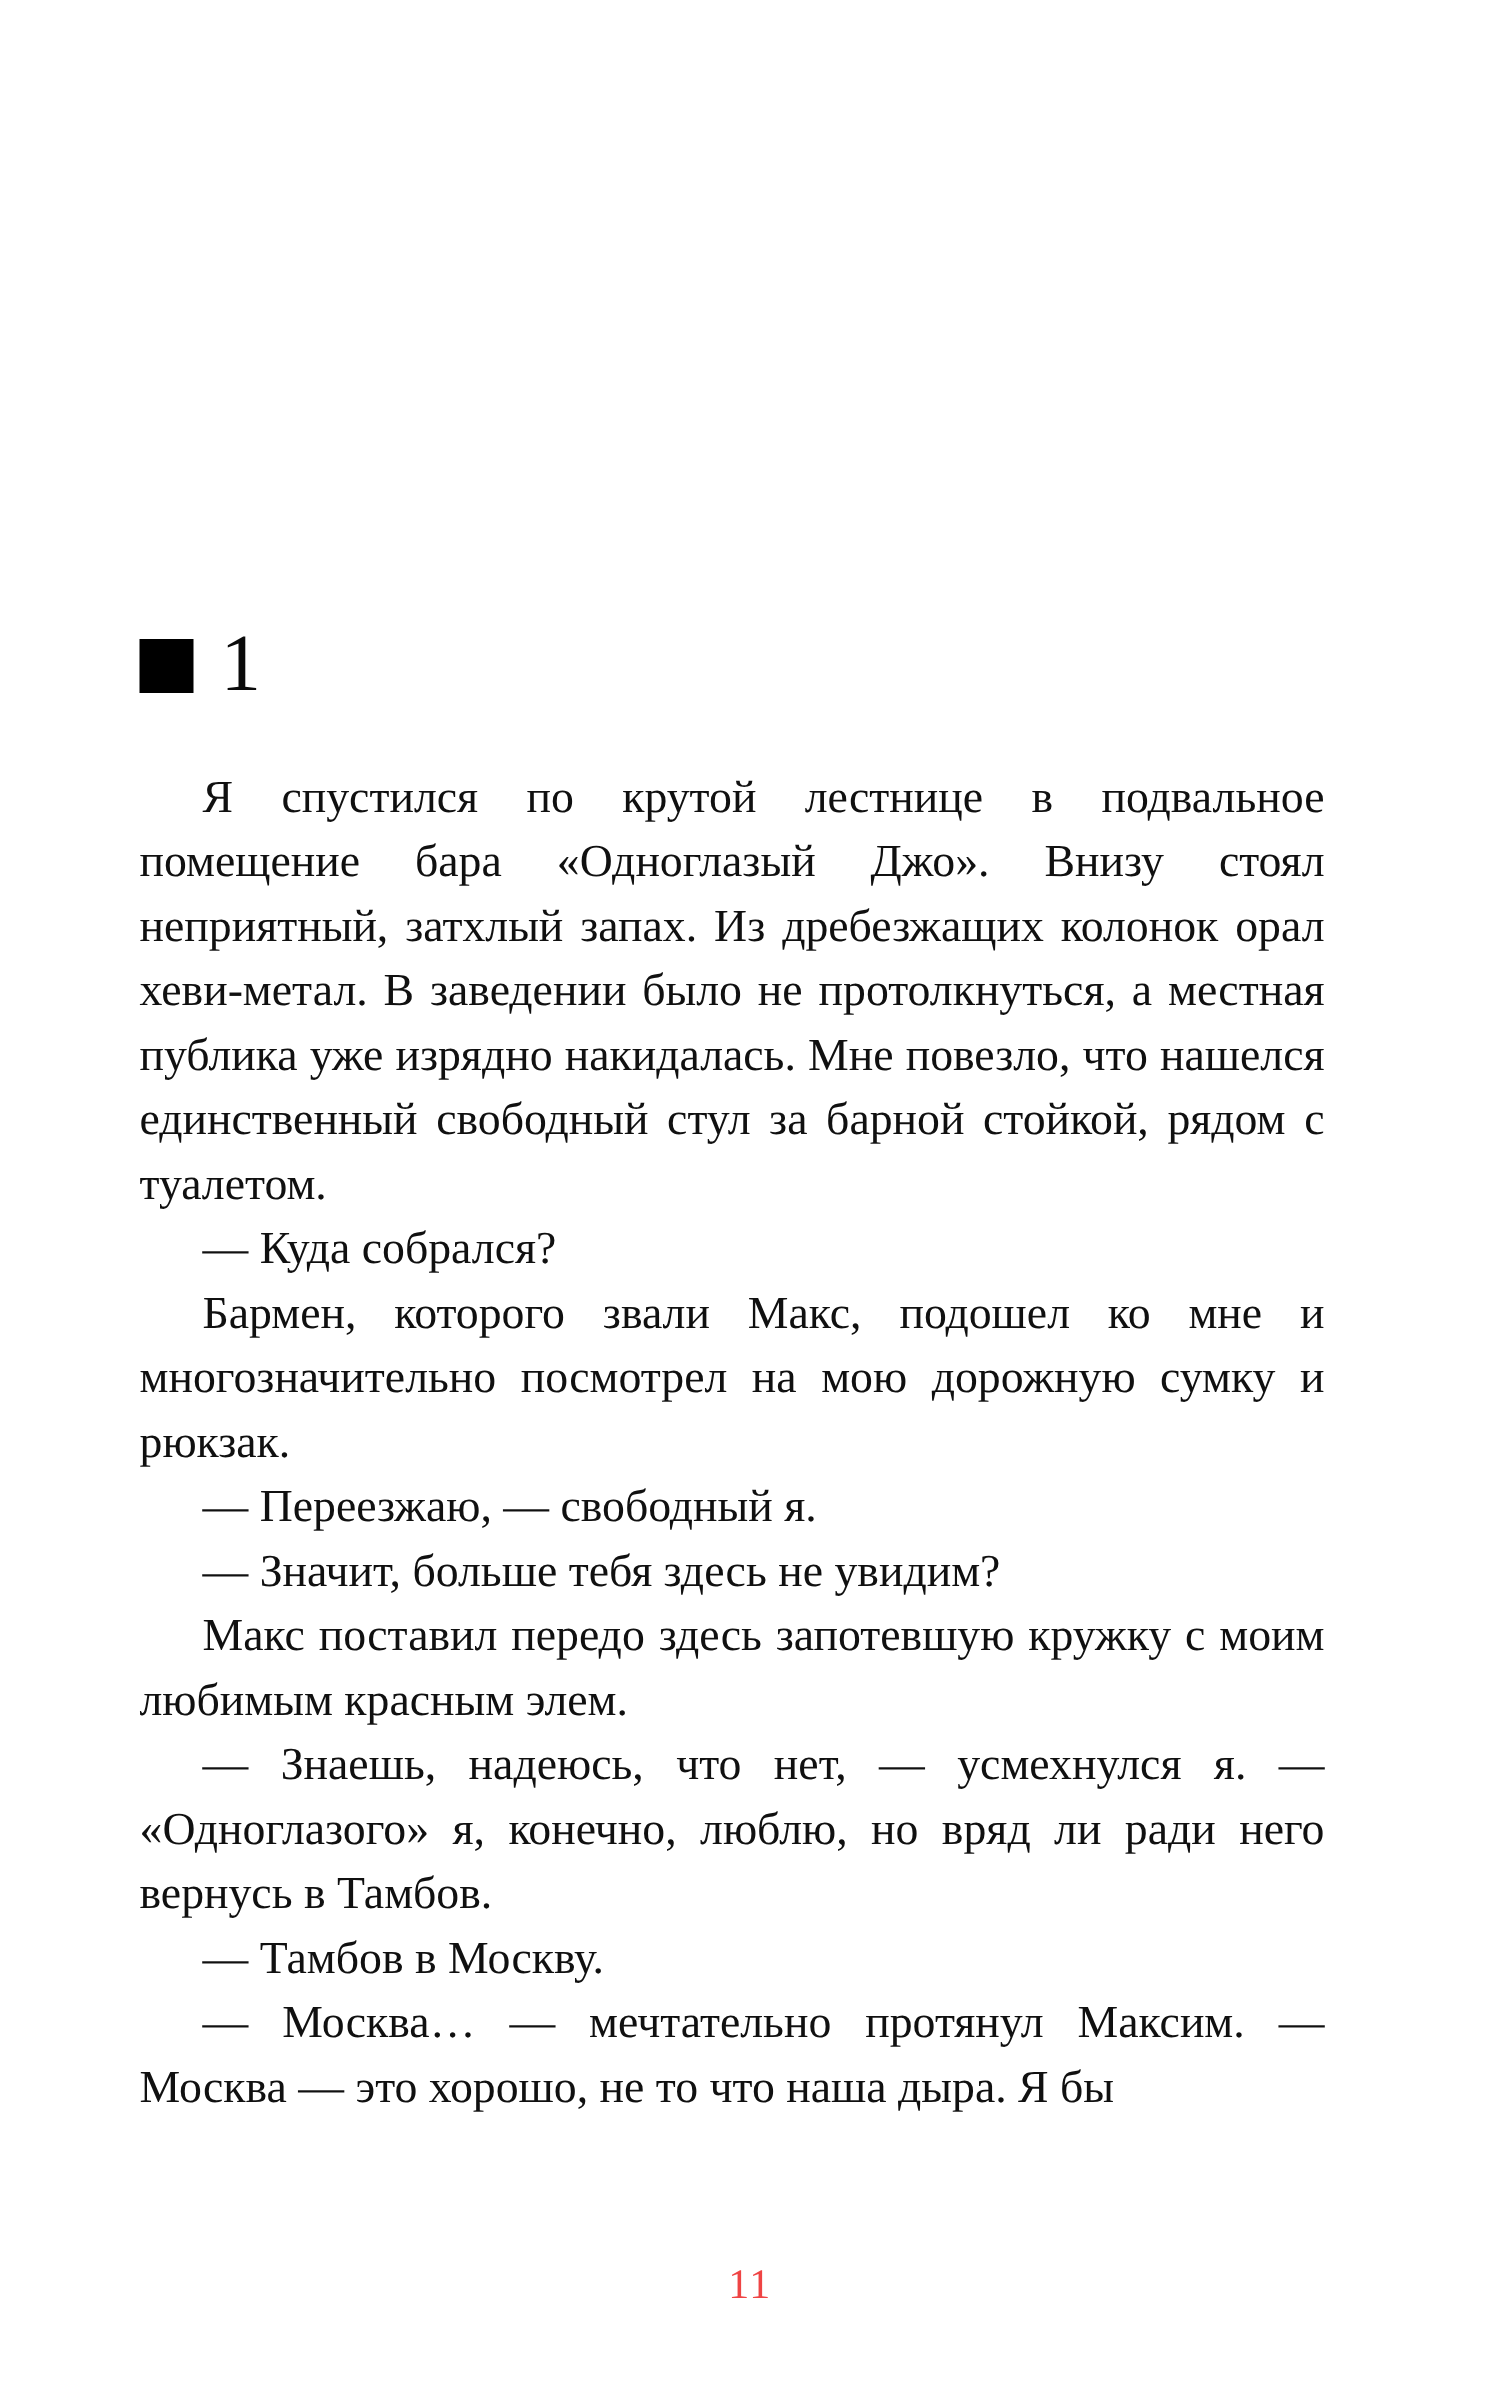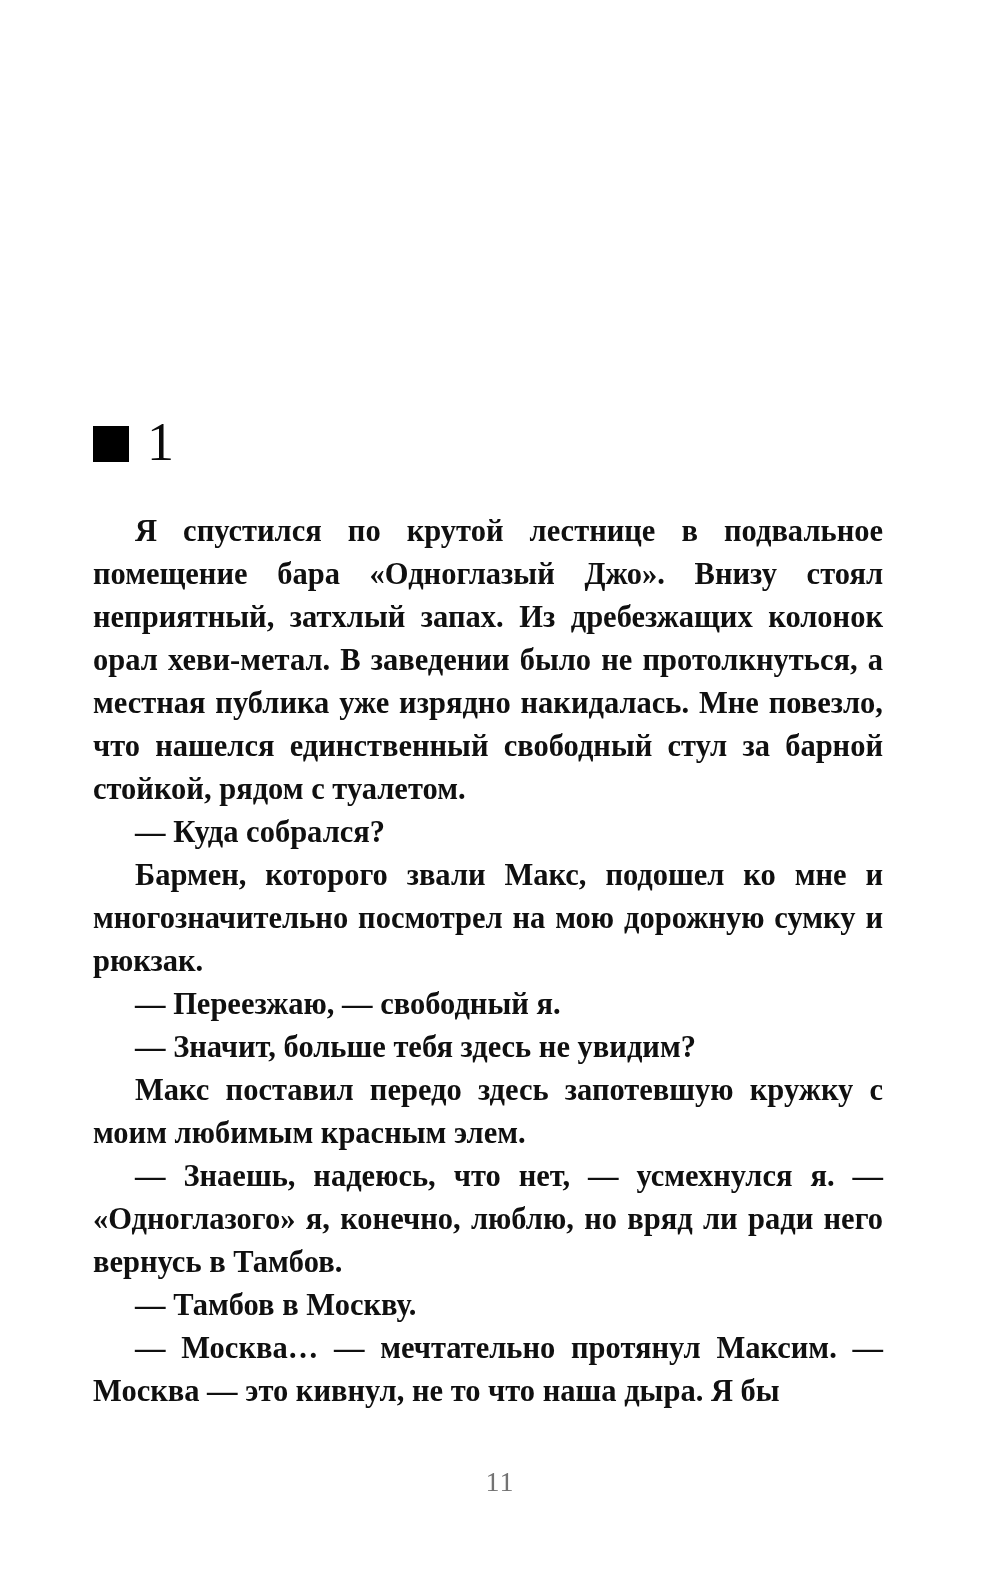--- a/index.html
+++ b/index.html
@@ -55,43 +55,42 @@
 
   
   .body-copy {
     font-family: "Liberation Serif", "DejaVu Serif", serif;
     font-size: 30.5px;
     line-height: 43px;
     color: #101010;
     text-align: justify;
     text-justify: inter-word;
     hyphens: manual;
-    font-weight: bold;
     -webkit-hyphens: manual;
   }
 
   .body-copy p {
     margin: 0;
     text-indent: 42px;
   }
 
   
   .body-copy p { text-align-last: left; }
 
   
   .folio {
     position: absolute;
     left: 0;
     right: 0;
-    top: 1468px;
+    top: 1510px;
     text-align: center;
     font-family: "Liberation Serif", "DejaVu Serif", serif;
     font-size: 28px;
     line-height: 1;
-    color: #737373;
+    color: #ef4444;
     letter-spacing: 1px;
   }
 </style>
 </head>
 <body>
 
 <div class="page">
 
   <div class="text-block">
 
@@ -102,20 +101,20 @@
 
     <div class="body-copy">
       <p>Я спустился по крутой лестнице в подвальное помещение бара «Одноглазый Джо». Внизу стоял неприятный, затхлый запах. Из дребезжащих колонок орал хеви-метал. В заведении было не протолкнуться, а местная публика уже изрядно накидалась. Мне повезло, что нашелся единственный свободный стул за барной стойкой, рядом с туалетом.</p>
       <p>— Куда собрался?</p>
       <p>Бармен, которого звали Макс, подошел ко мне и многозначительно посмотрел на мою дорожную сумку и рюкзак.</p>
       <p>— Переезжаю, — свободный я.</p>
       <p>— Значит, больше тебя здесь не увидим?</p>
       <p>Макс поставил передо здесь запотевшую кружку с моим любимым красным элем.</p>
       <p>— Знаешь, надеюсь, что нет, — усмехнулся я. — «Одноглазого» я, конечно, люблю, но вряд ли ради него вернусь в Тамбов.</p>
       <p>— Тамбов в Москву.</p>
-      <p>— Москва… — мечтательно протянул Максим. — Москва — это кивнул, не то что наша дыра. Я бы</p>
+      <p>— Москва… — мечтательно протянул Максим. — Москва — это хорошо, не то что наша дыра. Я бы</p>
     </div>
 
   </div>
 
   <div class="folio">11</div>
 
 </div>
 
 </body></html>

